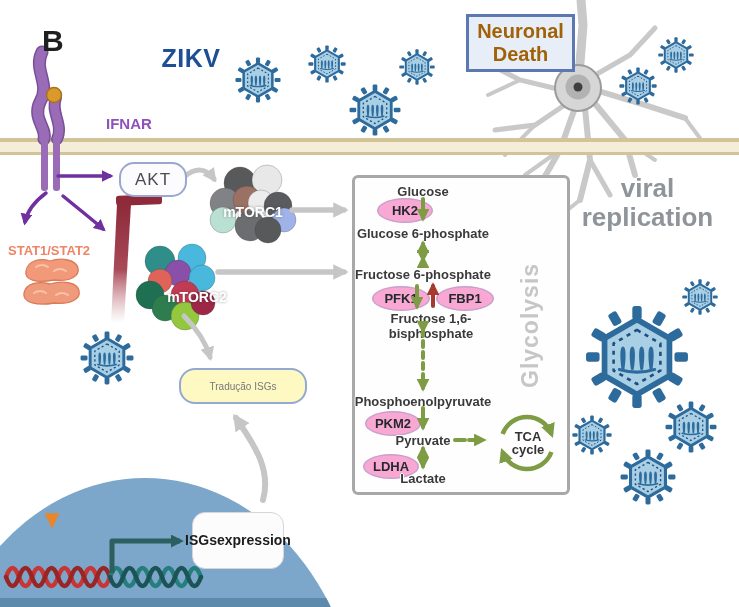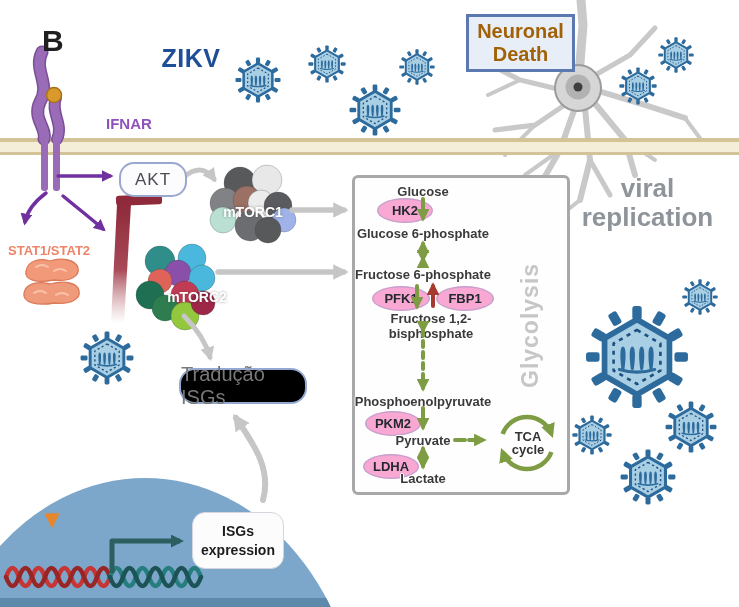--- a/index.html
+++ b/index.html
@@ -20,25 +20,25 @@
 
   
   .ndeath{left:466px;top:14px;width:99px;padding:3px 2px;background:#e8eef7;border:3px solid #5b79b0;
           border-radius:0;text-align:center;font-size:20px;font-weight:bold;color:#a16207;
           line-height:1.15;z-index:6;}
 
   
   .akt-box{left:119px;top:162px;width:64px;height:31px;background:#fcfcff;border:2.5px solid #9aa8cf;
            border-radius:15px;display:flex;align-items:center;justify-content:center;
            font-size:17px;color:#4b4b55;z-index:6;letter-spacing:1px;}
-  .trad-box{left:179px;top:368px;width:124px;height:32px;background:#000000;border:2.5px solid #93a9d1;
+  .trad-box{left:179px;top:368px;width:124px;height:32px;background:#fef9c3;border:2.5px solid #93a9d1;
             border-radius:16px;display:flex;align-items:center;justify-content:center;
-            font-size:20px;color:#787878;z-index:6;}
+            font-size:10px;color:#787878;z-index:6;}
   .isgs-box{left:192px;top:512px;width:90px;height:55px;background:#fcfcfd;border:1.5px solid #d5d5dd;
-            border-radius:13px;display:flex;flex-direction:column;align-items:center;justify-content:center;
+            border-radius:13px;display:flex;flex-direction:row;align-items:center;justify-content:center;
             font-size:14px;font-weight:bold;color:#1c1c1c;line-height:1.3;z-index:3;text-align:center;}
 
   
   .ifnar-label{left:66px;top:115px;font-size:15px;font-weight:bold;color:#8f52b8;z-index:6;margin-left:40px;}
   .stat-label{left:8px;top:243px;font-size:13px;font-weight:bold;color:#ee8468;z-index:6;}
   .mtorc-label{width:100px;text-align:center;font-size:14px;font-weight:bold;color:#fff;
                text-shadow:0 0 3px rgba(40,40,40,.45);z-index:6;}
   .sustained{left:570px;top:174px;width:155px;text-align:center;font-size:26px;font-weight:bold;
              color:#8e9499;line-height:1.13;z-index:6;}
 
@@ -252,21 +252,21 @@
   <div>expression</div>
 </div>
 
 <div class="abs glyco-box">
   <div class="met" style="left:18px;top:6px;width:100px;">Glucose</div>
   <div class="enzyme" style="left:22px;top:20px;width:56px;">HK2</div>
   <div class="met" style="left:-2px;top:48px;width:140px;">Glucose 6-phosphate</div>
   <div class="met" style="left:-2px;top:89px;width:140px;">Fructose 6-phosphate</div>
   <div class="enzyme" style="left:17px;top:108px;width:58px;">PFK1</div>
   <div class="enzyme" style="left:81px;top:108px;width:58px;">FBP1</div>
-  <div class="met" style="left:-6px;top:133px;width:164px;">Fructose 1,2-bisphosphate</div>
+  <div class="met" style="left:-6px;top:133px;width:164px;">Fructose 1,6-bisphosphate</div>
   <div class="met" style="left:-6px;top:216px;width:148px;">Phosphoenolpyruvate</div>
   <div class="enzyme" style="left:10px;top:233px;width:56px;">PKM2</div>
   <div class="met" style="left:18px;top:255px;width:100px;">Pyruvate</div>
   <div class="enzyme" style="left:8px;top:276px;width:56px;">LDHA</div>
   <div class="met" style="left:18px;top:293px;width:100px;">Lactate</div>
   <div class="glyco-title">Glycolysis</div>
   <div class="tca-label">
     <div>TCA</div>
     <div>cycle</div>
   </div>

